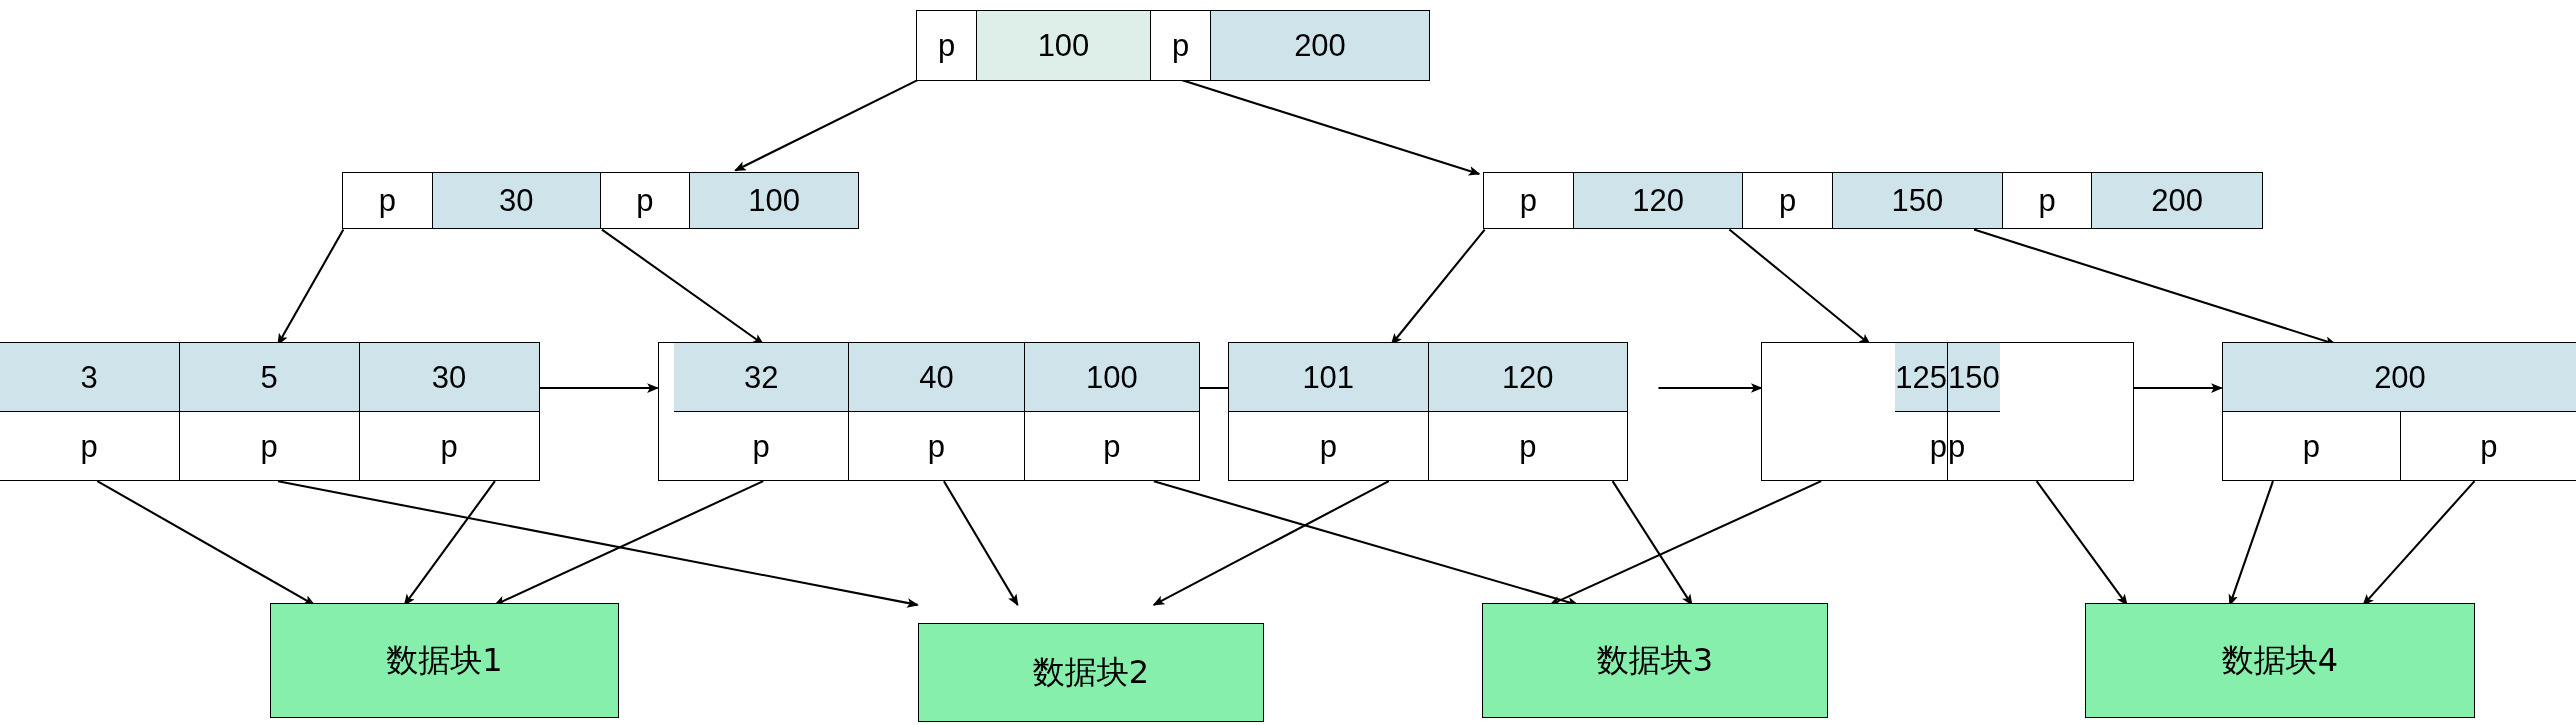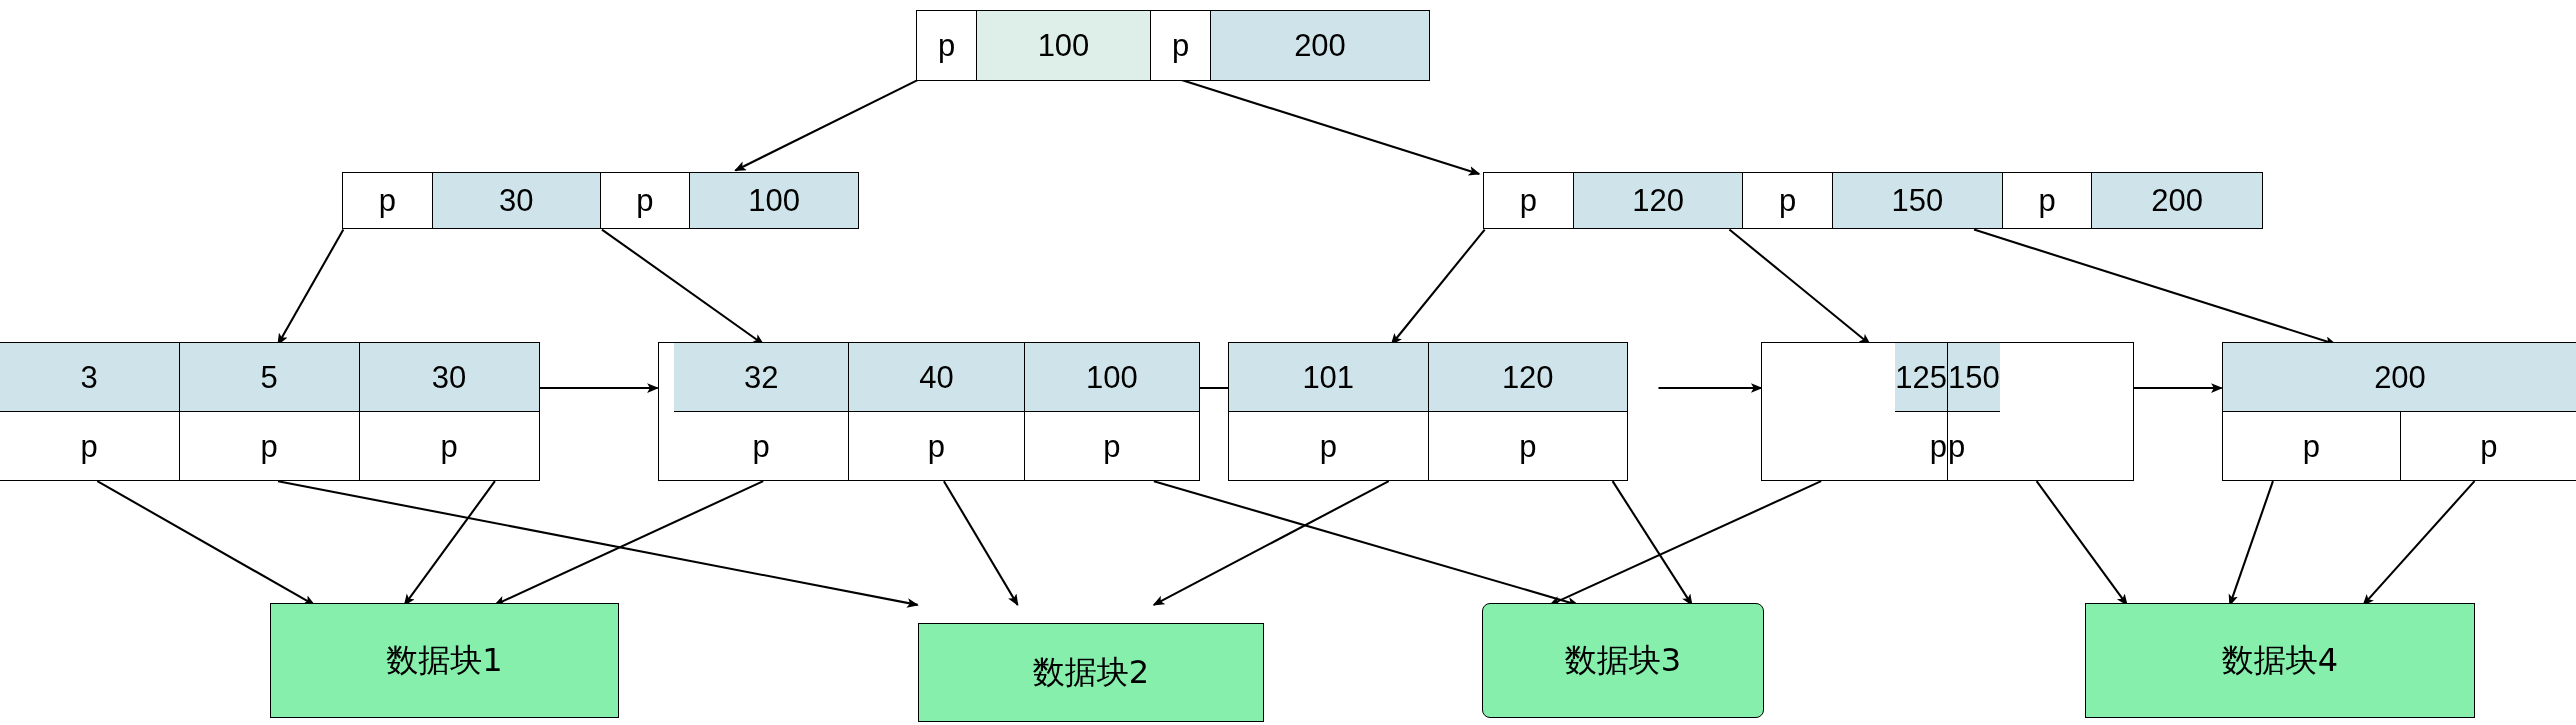--- a/index.html
+++ b/index.html
@@ -222,17 +222,17 @@
       <div class="cell">200</div>
     </div>
     <div class="row ptrs">
       <div class="cell">p</div>
       <div class="cell">p</div>
     </div>
   </div>
 
   <div class="datablock" style="left:270px; top:603px; width:349px; height:115px;">数据块1</div>
   <div class="datablock" style="left:918px; top:603px; width:346px; height:99px;margin-top:20px;">数据块2</div>
-  <div class="datablock" style="left:1482px; top:603px; width:282px; height:115px;border-radius:8px;">数据块3</div>
+  <div class="datablock" style="left:1482px; top:603px; width:346px; height:115px;">数据块3</div>
   <div class="datablock" style="left:2085px; top:603px; width:390px; height:115px;">数据块4</div>
 
 </div>
 
 
 </body></html>

